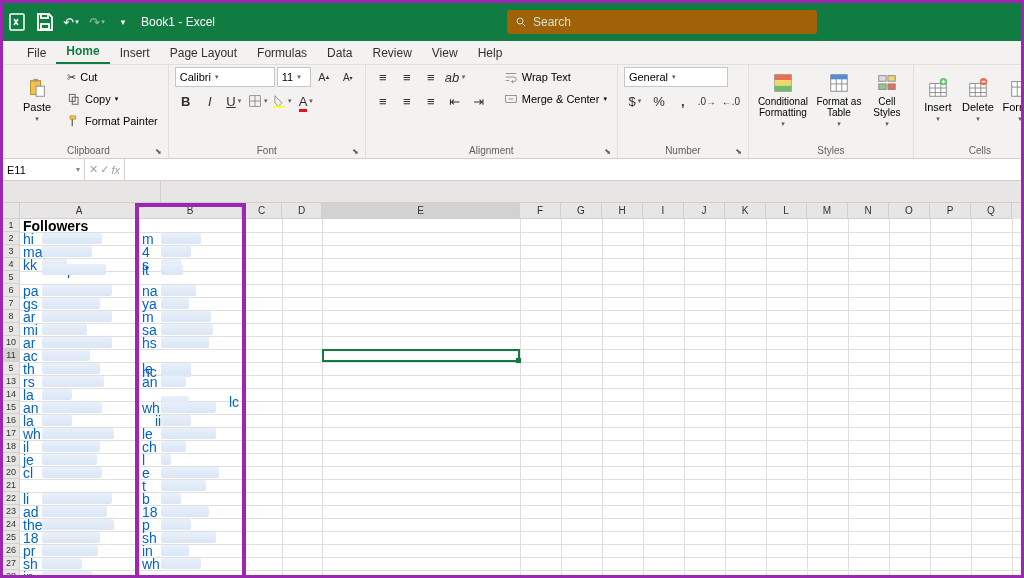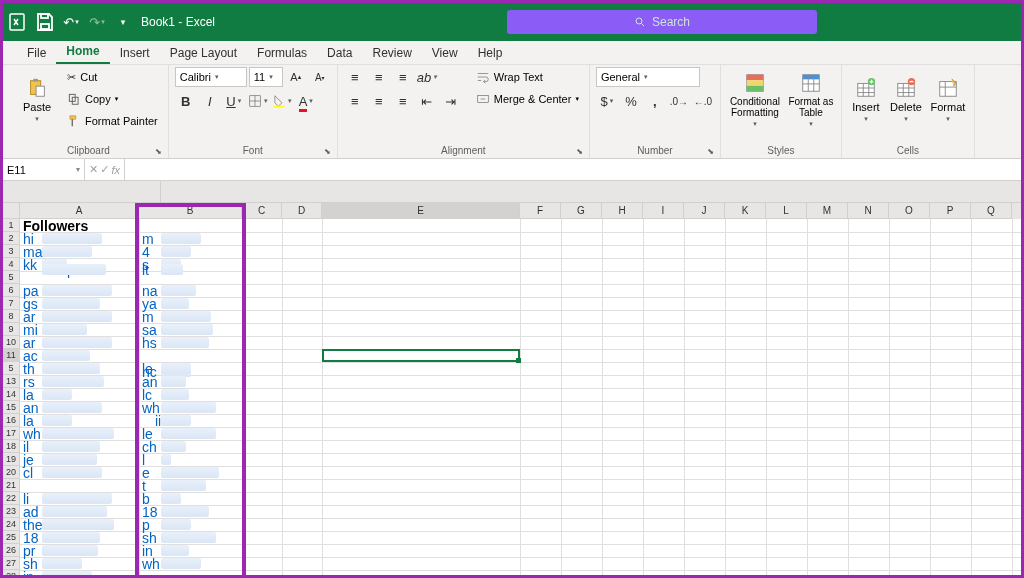--- a/index.html
+++ b/index.html
@@ -3,21 +3,21 @@
 <meta charset="utf-8">
 <style>
 * { margin: 0; padding: 0; box-sizing: border-box; font-family: 'Segoe UI', Tahoma, sans-serif; }
 body { background: #fff; overflow: hidden; border: 3px solid #9c27b0; width: 1024px; height: 578px; }
 
 
 .title-bar { background: #107c41; height: 38px; display: flex; align-items: center; padding: 0 4px; }
 .title-bar .qat { display: flex; align-items: center; gap: 2px; }
 .title-bar .qat-btn { width: 24px; height: 24px; display: flex; align-items: center; justify-content: center; color: #fff; font-size: 13px; cursor: pointer; }
 .title-bar .title { color: #fff; font-size: 12px; margin-left: 6px; }
-.title-bar .search-box { margin-left: auto; margin-right: 200px; background: #8b5cf6; border-radius: 3px; width: 310px; height: 24px; display: flex; align-items: center; padding: 0 8px; color: #cbe5d6; font-size: 12px; gap: 6px; justify-content: center; }
+.title-bar .search-box { margin-left: auto; margin-right: 200px; background: #a16207; border-radius: 3px; width: 310px; height: 24px; display: flex; align-items: center; padding: 0 8px; color: #cbe5d6; font-size: 12px; gap: 6px; }
 .title-bar .search-box svg { width: 12px; height: 12px; }
 
 
 .tabs { background: #f3f2f1; height: 24px; display: flex; align-items: flex-end; padding-left: 14px; gap: 0; border-bottom: 1px solid #e1dfdd; }
 .tabs .tab { font-size: 12px; padding: 4px 10px; color: #323130; cursor: pointer; }
 .tabs .tab.active { color: #107c41; border-bottom: 2px solid #107c41; font-weight: 600; }
 
 
 .ribbon { background: #f3f2f1; height: 94px; display: flex; border-bottom: 1px solid #d2d0ce; padding: 0 6px; }
 .ribbon-group { display: flex; flex-direction: column; border-right: 1px solid #e1dfdd; padding: 2px 6px 0; }
@@ -154,21 +154,21 @@
             <span>Format Painter</span>
           </div>
       </div>
     </div>
     <div class="group-label"><span>Clipboard</span><span class="launcher">⬊</span></div>
   </div>
 
   <div class="ribbon-group">
     <div class="group-content vstack" style="gap:4px">
       <div class="font-row">
-        <div class="combo" style="width:72px">
+        <div class="combo" style="width:100px">
             <span>Calibri</span>
             <span class="caret">▾</span>
           </div>
         <div class="combo" style="width:34px">
             <span>11</span>
             <span class="caret">▾</span>
           </div>
         <div class="icon-btn" style="font-size:11px">A<sup style="font-size:7px">▴</sup></div>
         <div class="icon-btn" style="font-size:10px">A<sup style="font-size:6px">▾</sup></div>
       </div>
@@ -270,20 +270,30 @@
         <span style="font-size:10px;line-height:1.1;text-align:center">Conditional Formatting</span>
           <span class="caret">▾</span>
       </div>
       <div class="big-btn" style="width:48px">
         <svg viewBox="0 0 24 24">
             <rect x="3" y="3" width="18" height="18" fill="#fff" stroke="#888"></rect>
             <rect x="3" y="3" width="18" height="5" fill="#4a90d9"></rect>
             <path d="M3 13h18M9 3v18M15 3v18" stroke="#888"></path>
           </svg>
         <span style="font-size:10px;line-height:1.1;text-align:center">Format as Table</span>
+          <span class="caret">▾</span>
+      </div>
+      <div class="big-btn" style="width:40px">
+        <svg viewBox="0 0 24 24">
+            <rect x="3" y="4" width="8" height="6" fill="#ddd" stroke="#888"></rect>
+            <rect x="13" y="4" width="8" height="6" fill="#f2d56b" stroke="#888"></rect>
+            <rect x="3" y="13" width="8" height="6" fill="#8fc98f" stroke="#888"></rect>
+            <rect x="13" y="13" width="8" height="6" fill="#e86e58" stroke="#888"></rect>
+          </svg>
+        <span style="font-size:10px;line-height:1.1;text-align:center">Cell Styles</span>
           <span class="caret">▾</span>
       </div>
     </div>
     <div class="group-label">Styles</div>
   </div>
 
   <div class="ribbon-group">
     <div class="group-content">
       <div class="big-btn" style="width:36px">
         <svg viewBox="0 0 24 24">
@@ -585,21 +595,21 @@
           <span class="blur" style="width: 30px;"></span>
         </div>
         <div class="cell" style="position: absolute; top: 143px; width: 100%;">
           <span class="linkish">le</span>
           <span class="blur" style="width: 30px;"></span>
         </div>
         <div class="cell" style="position: absolute; top: 156px; width: 100%;">
           <span class="linkish">an</span>
           <span class="blur" style="width: 25px;"></span>
         </div>
-        <div class="cell" style="position: absolute; top: 169px; width: 100%;">
+        <div class="cell" style="position: absolute; top: 176px; width: 100%; justify-content: flex-end;">
           <span class="linkish">lc</span>
           <span class="blur" style="width: 28px;"></span>
         </div>
         <div class="cell" style="position: absolute; top: 182px; width: 100%;">
           <span class="linkish">wh</span>
           <span class="blur" style="width: 55px;"></span>
         </div>
         <div class="cell" style="position: absolute; top: 195px; width: 100%; padding-left: 16px;">
           <span class="linkish">ii</span>
           <span class="blur" style="width: 30px;"></span>

